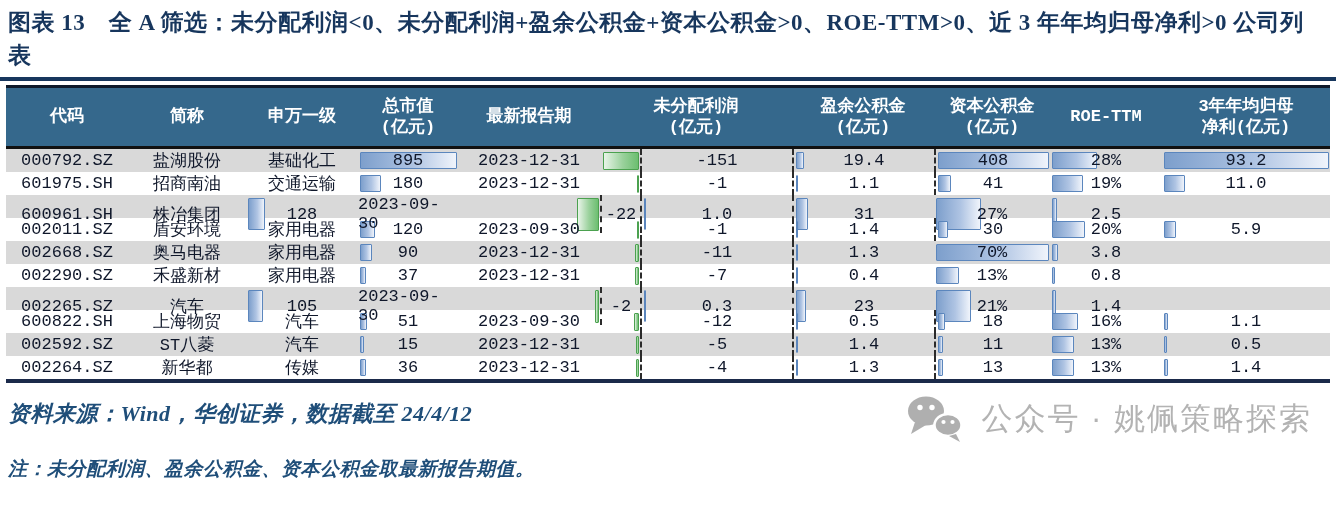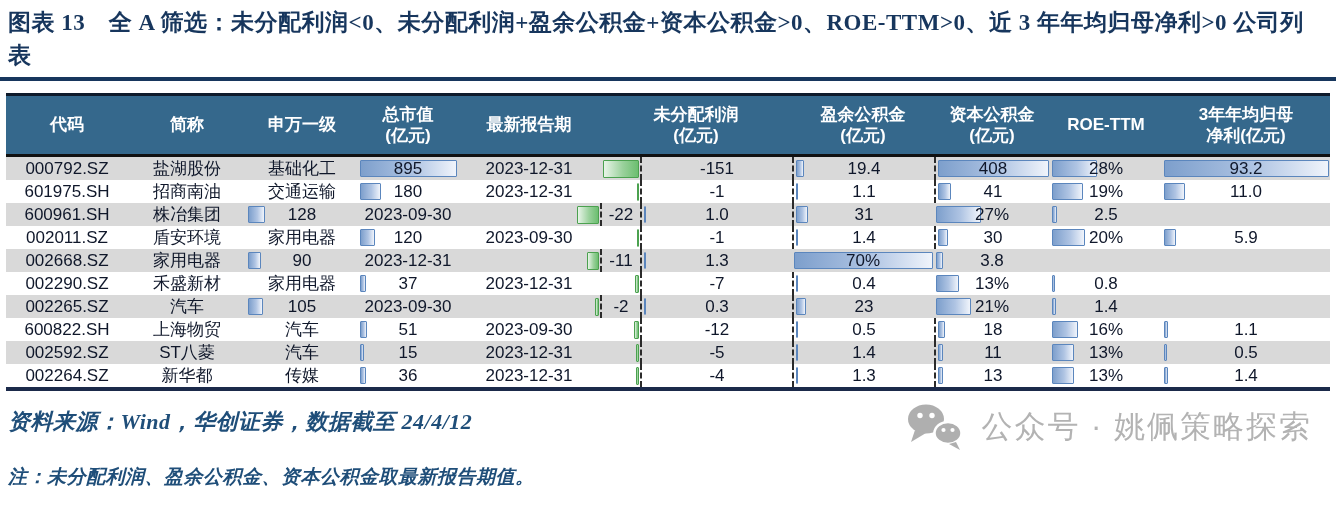--- a/index.html
+++ b/index.html
@@ -8,21 +8,21 @@
     font-family:"Liberation Sans", sans-serif; overflow:hidden;border-radius:6px;
   }
   
   .title {
     margin:6px 10px 0 8px; color:#17365D; font-weight:bold;
     font-family:"Liberation Serif", serif;
     font-size:23px; line-height:33px; letter-spacing:0.5px;
   }
   .title-rule { margin:5px 0 0 0; height:4px; background:#17365D; width:1336px; }
   
-  .table { margin:12px 0 0 6px; width:1324px; border-bottom:4px solid #1B2A4A;
+  .table { margin:4px 0 0 6px; width:1324px; border-bottom:4px solid #1B2A4A;font-family:Liberation Mono, monospace;
     --cols: 122px 118px 112px 100px 142px 40px 152px 142px 116px 112px 168px;
     --hcols:122px 118px 112px 100px 142px 192px 142px 116px 112px 168px; }
   .thead {
     display:grid; grid-template-columns:var(--hcols);
     background:#35688C; color:#ffffff; font-weight:bold;
     border-top:3px solid #0E1A2B; border-bottom:3px solid #111111;
     height:58px; align-items:center;
   }
   .hc { text-align:center; white-space:pre-line; font-size:17px; line-height:1.25; }
   .row { display:grid; grid-template-columns:var(--cols); height:23px; align-items:stretch;
@@ -234,20 +234,23 @@
           <div class="cell">
             <div class="bar" style="width: calc(6.33% - 0.3165px);"></div>
             <div class="v">5.9</div>
           </div>
         </div>
         <div class="row odd">
           <div class="cell">
             <div class="v">002668.SZ</div>
           </div>
           <div class="cell">
+            <div class="v">奥马电器</div>
+          </div>
+          <div class="cell">
             <div class="v">家用电器</div>
           </div>
           <div class="cell">
             <div class="bar" style="width: calc(10.06% - 0.503px);"></div>
             <div class="v">90</div>
           </div>
           <div class="cell">
             <div class="v">2023-12-31</div>
           </div>
           <div class="cell strip">

